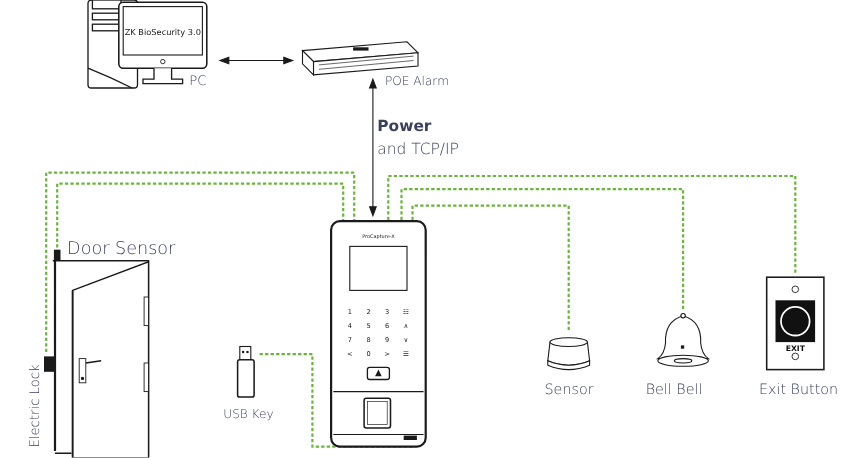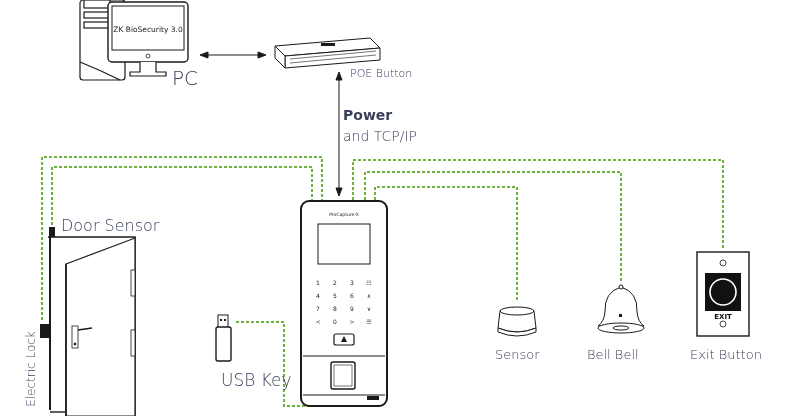--- a/index.html
+++ b/index.html
@@ -134,22 +134,22 @@
   <g>
     <rect x="697" y="252" width="52" height="84" fill="#fff" stroke="#1a1a1a" stroke-width="1.4"></rect>
     <circle cx="723" cy="263" r="3" fill="#fff" stroke="#1a1a1a" stroke-width="0.8"></circle>
     <rect x="705" y="273" width="36" height="38" fill="#111"></rect>
     <circle cx="723" cy="292" r="13" fill="none" stroke="#fff" stroke-width="1.6"></circle>
     <text x="723" y="319" font-size="7" font-weight="bold" text-anchor="middle" fill="#111" font-family="DejaVu Sans, sans-serif">EXIT</text>
     <circle cx="723" cy="324" r="3" fill="#fff" stroke="#1a1a1a" stroke-width="0.8"></circle>
   </g>
 </svg>
 
-<div class="lbl" style="left:172px; top:66px; font-size:20px;">PC</div>
-<div class="lbl lbl-small" style="left:350px; top:67px;">POE Button</div>
+<div class="lbl" style="left:172px; top:66px; font-size:12px;">PC</div>
+<div class="lbl lbl-small" style="left:350px; top:67px;">POE Alarm</div>
 <div class="lbl" style="left:343px; top:107px; font-size:14px;font-weight:bold;">Power</div>
 <div class="lbl" style="left:343px; top:128px; font-size:14px;">and TCP/IP</div>
 <div class="lbl" style="left:61px; top:216px; font-size:16px;">Door Sensor</div>
 <div class="lbl" style="left:-14px; top:362px; font-size:12px; transform:rotate(-90deg); transform-origin:center; width:90px; text-align:center;">Electric Lock</div>
-<div class="lbl" style="left:221px; top:370px; font-size:17px;">USB Key</div>
+<div class="lbl" style="left:203px; top:370px; font-size:11px;">USB Key</div>
 <div class="lbl" style="left:495px; top:347px;">Sensor</div>
 <div class="lbl" style="left:587px; top:347px;">Bell Bell</div>
 <div class="lbl" style="left:690px; top:347px;">Exit Button</div>
 
 </body></html>

